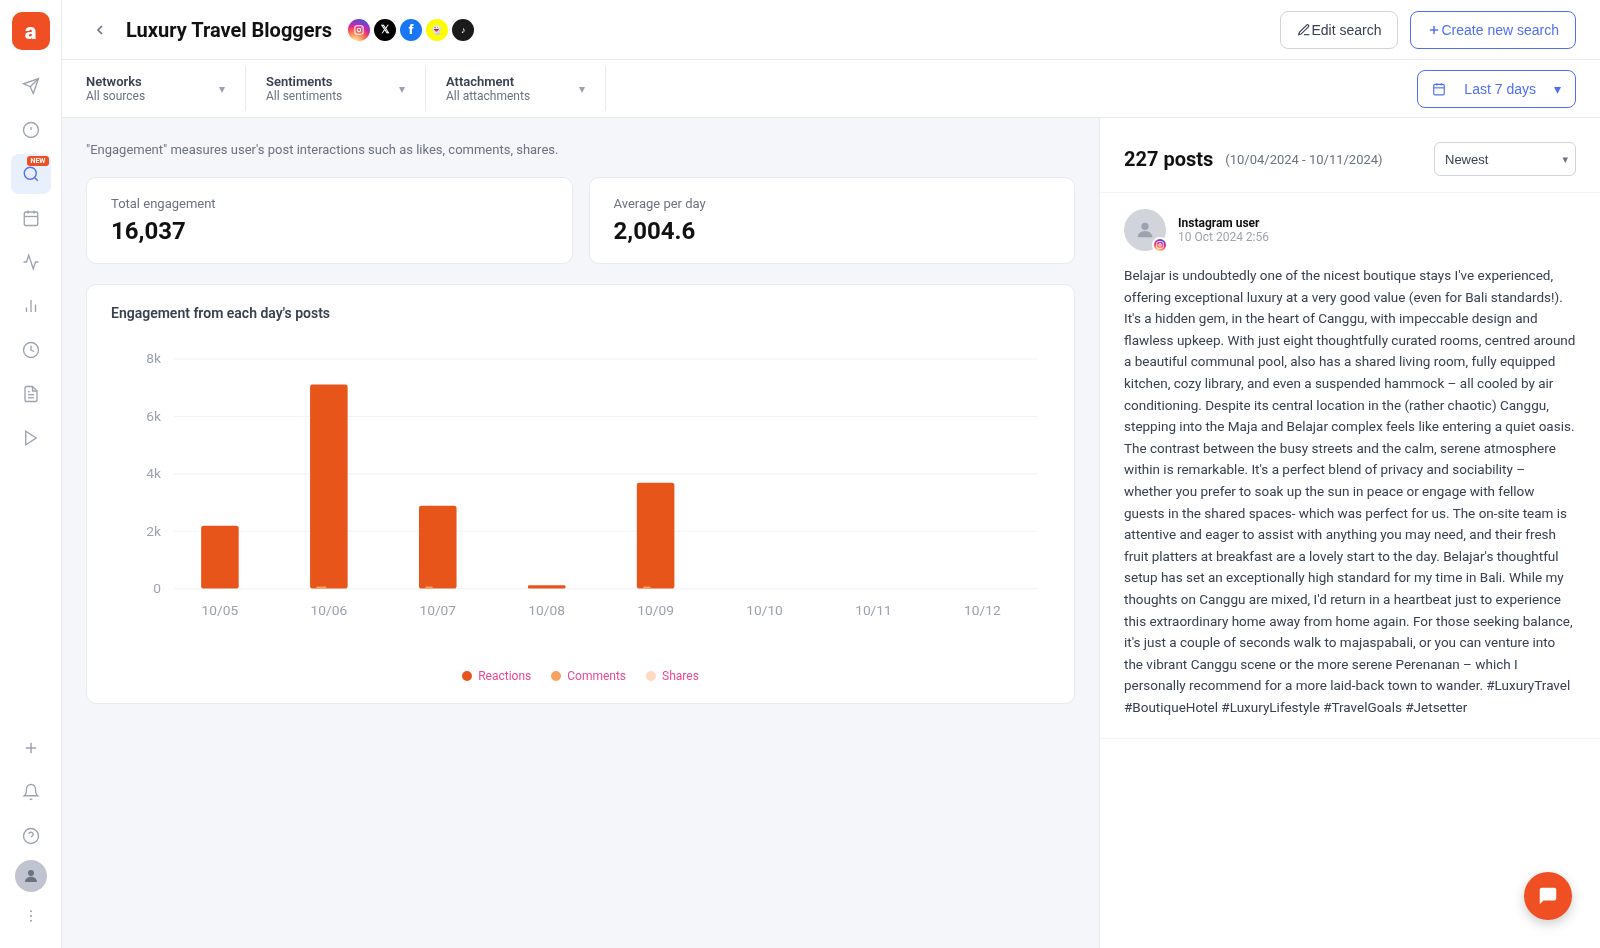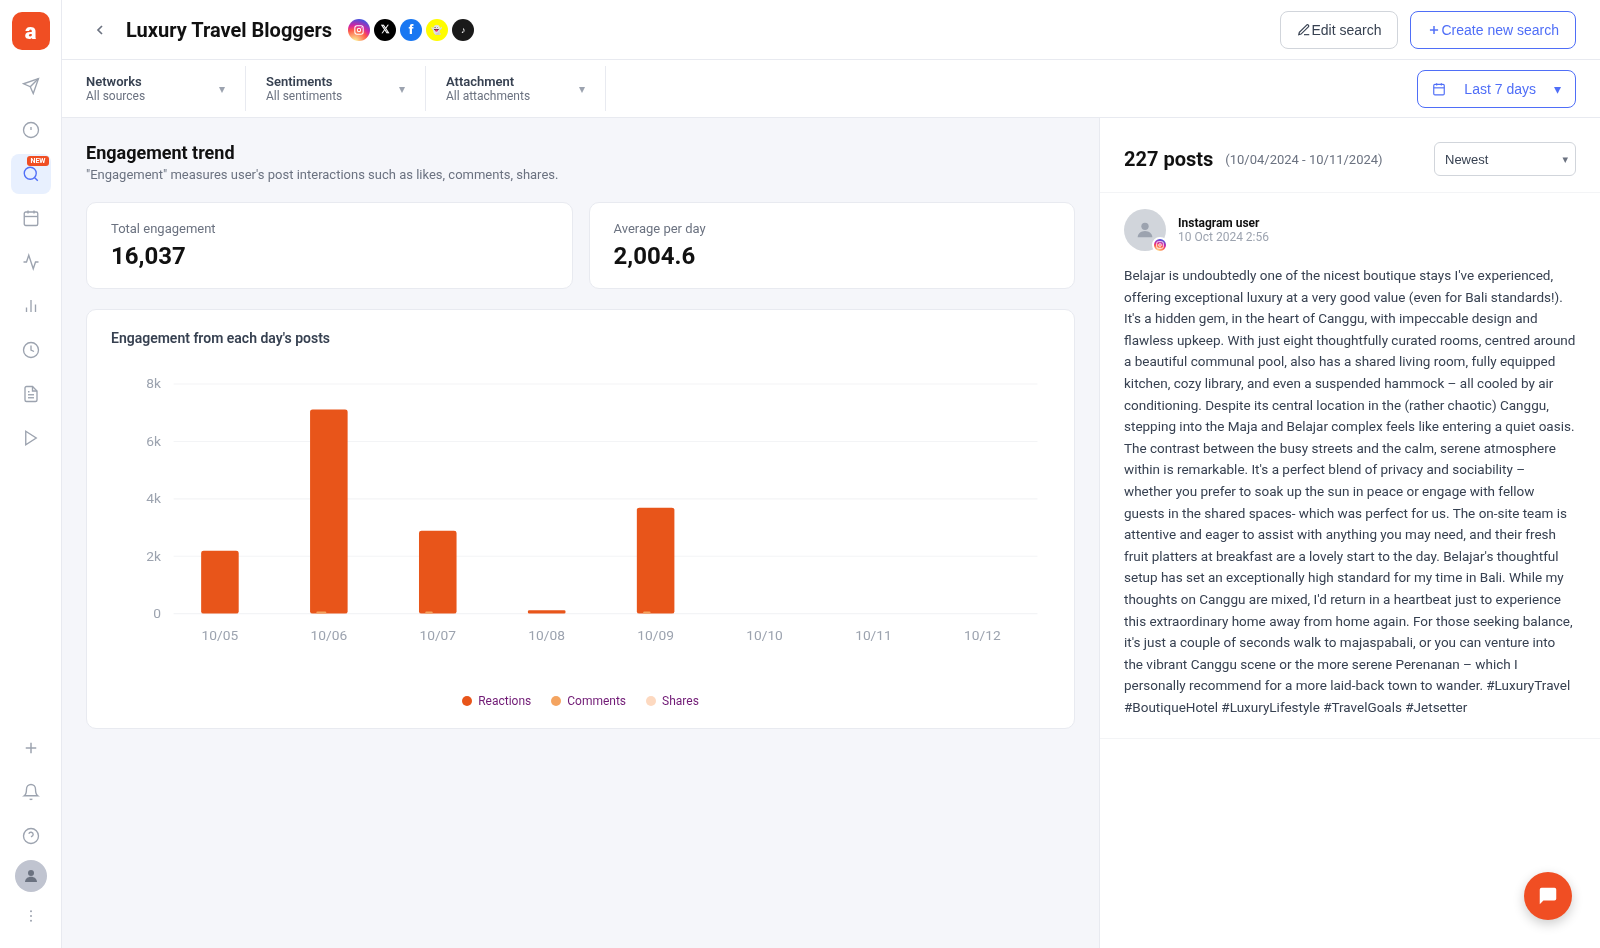--- a/index.html
+++ b/index.html
@@ -249,21 +249,21 @@
       display: flex;
       gap: 20px;
       justify-content: center;
       margin-top: 12px;
     }
     .legend-item {
       display: flex;
       align-items: center;
       gap: 6px;
       font-size: 12px;
-      color: #701a75;
+      color: #ec4899;
     }
     .legend-dot {
       width: 10px; height: 10px;
       border-radius: 50%;
     }
 
     
     .right-panel {
       width: 500px;
       flex-shrink: 0;
@@ -570,21 +570,20 @@
           <line x1="3" y1="10" x2="21" y2="10"></line>
         </svg>
       <span>Last 7 days</span>
       <span>▾</span>
     </button>
   </div>
 
   <div class="content">
 
     <div class="left-panel">
-      <h2 class="section-title">Engagement trend</h2>
       <p class="section-subtitle">"Engagement" measures user's post interactions such as likes, comments, shares.</p>
 
       <div class="stats-row">
         <div class="stat-card">
           <div class="stat-card-label">Total engagement</div>
           <div class="stat-card-value">16,037</div>
         </div>
         <div class="stat-card">
           <div class="stat-card-label">Average per day</div>
           <div class="stat-card-value">2,004.6</div>

